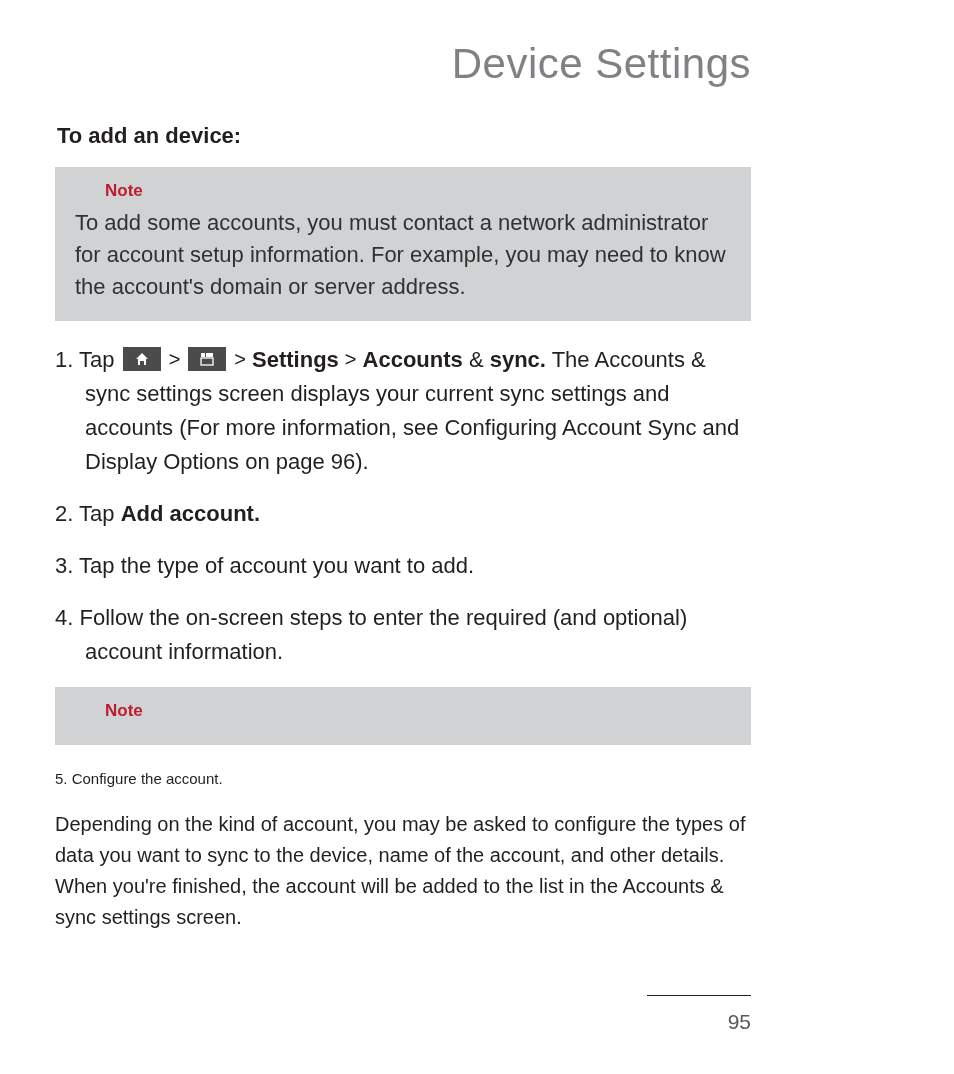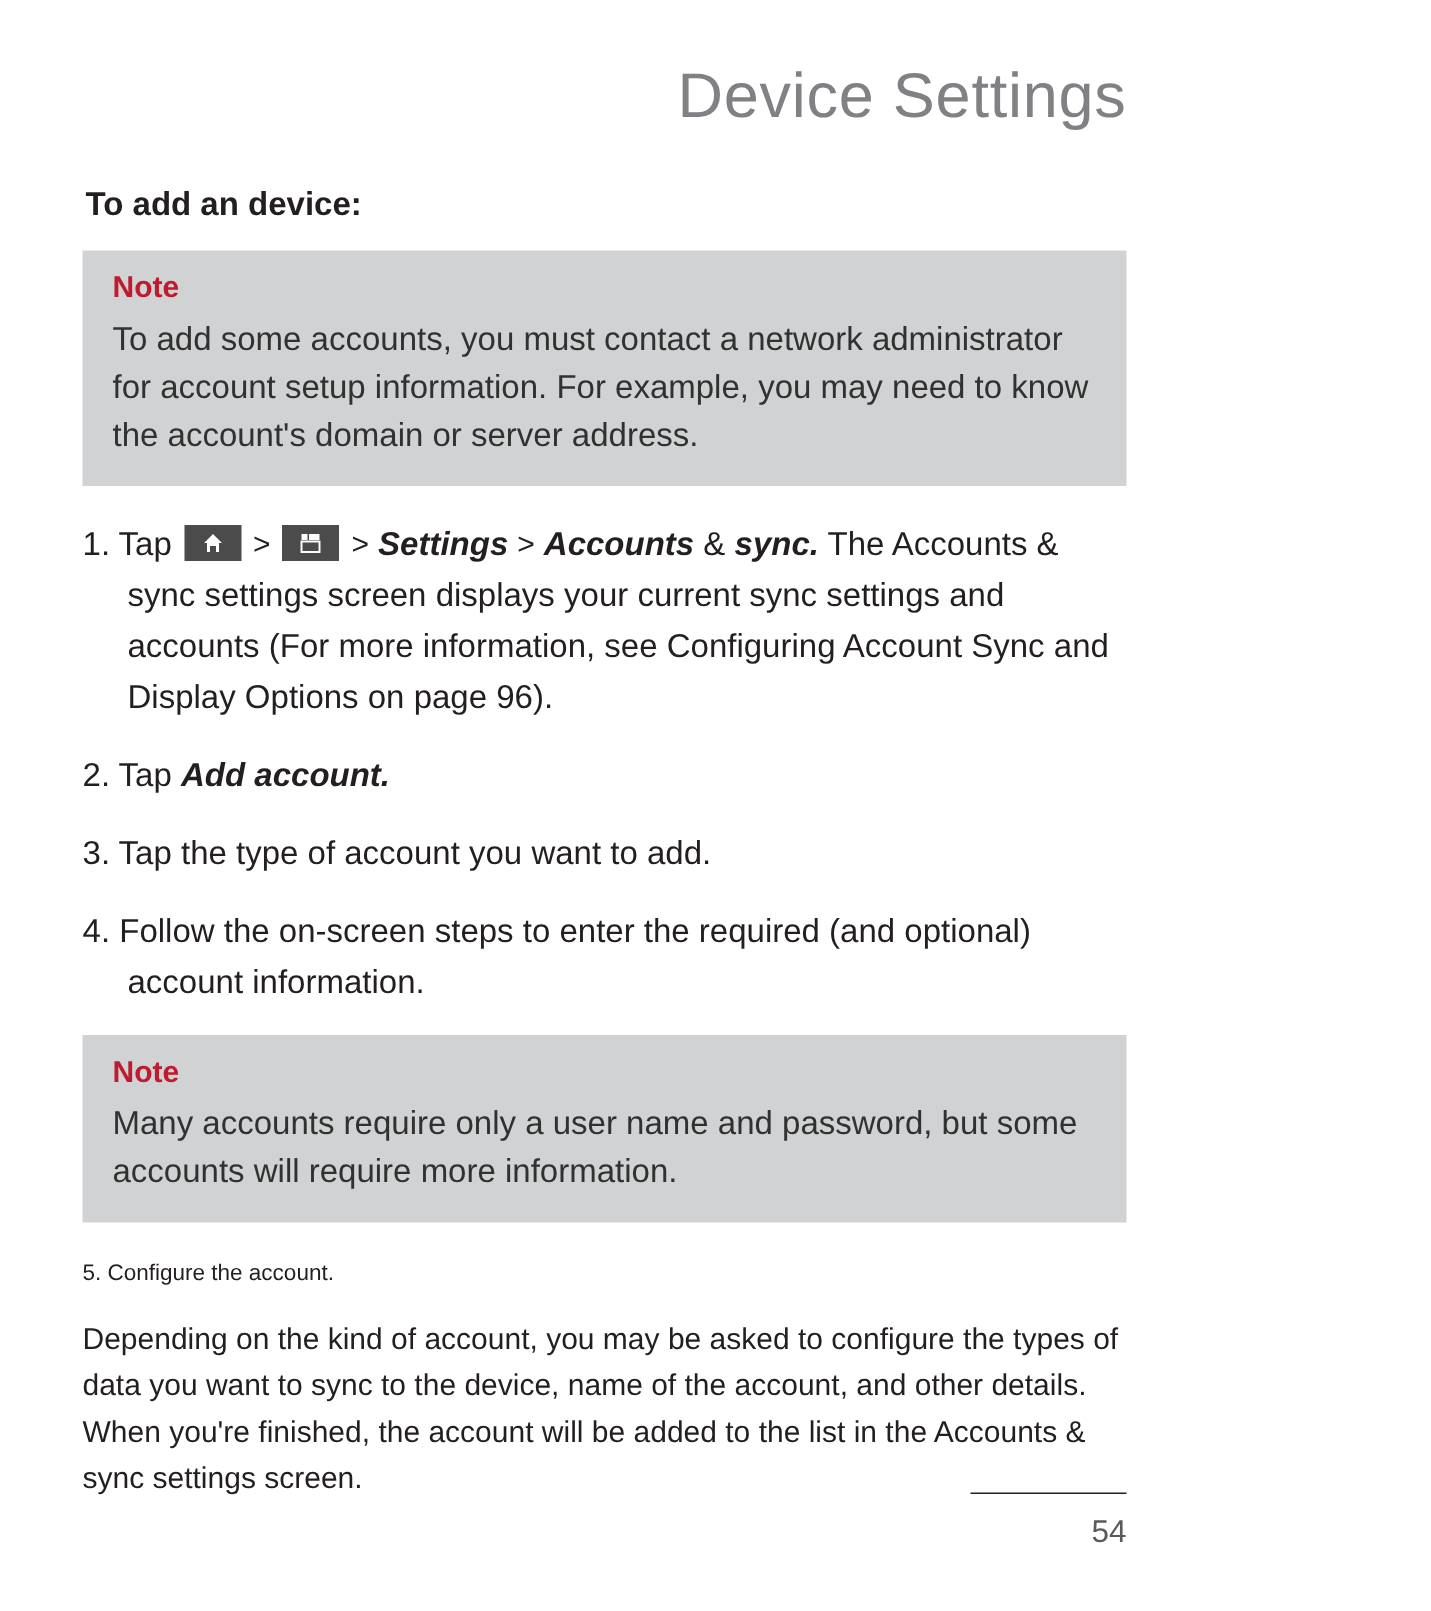--- a/index.html
+++ b/index.html
@@ -32,22 +32,23 @@
     margin: 0 0 18px 2px;
   }
   .note-box {
     background: #d0d2d3;
     padding: 14px 20px 18px 20px;
     margin: 0 0 22px 0;
   }
   .note-label {
     color: #bf1a2d;
     font-weight: 700;
-    font-size: 20px;
+    font-size: 17px;
     margin-bottom: 6px;
+    margin-left: 30px;
   }
   .note-body {
     font-size: 22px;
     line-height: 1.45;
     color: #313131;
   }
   ol.steps {
     list-style: none;
     padding: 0;
     margin: 10px 0 0 0;
@@ -78,21 +79,21 @@
     position: absolute;
     left: 50%;
     top: 50%;
     transform: translate(-50%, -50%);
   }
   .sep {
     margin: 0 6px;
     font-size: 20px;
     vertical-align: 1px;
   }
-  .strong { font-weight: 700; font-style: italic; }
+  .strong { font-weight: 700; }
   .body-para {
     font-size: 20px;
     line-height: 1.55;
     margin: 0 0 18px 0;
   }
   .step5-after-note {
     font-size: 15px;
     line-height: 1.55;
     margin: 8px 0 18px 0;
   }
@@ -137,22 +138,21 @@
     </li>
     <li>
       <span>Tap </span><span class="strong">Add account.</span>
     </li>
     <li>Tap the type of account you want to add.</li>
     <li>Follow the on-screen steps to enter the required (and optional) account information.</li>
   </ol>
 
   <div class="note-box">
     <div class="note-label">Note</div>
-    <div class="note-body">Many accounts require only a user name and password, but some accounts will require more information.</div>
   </div>
 
   <div class="step5-after-note">5. Configure the account.</div>
 
   <p class="body-para">Depending on the kind of account, you may be asked to configure the types of data you want to sync to the device, name of the account, and other details. When you're finished, the account will be added to the list in the Accounts &amp; sync settings screen.</p>
 
   <div class="bottom-rule"></div>
-  <div class="page-number">54</div>
+  <div class="page-number">95</div>
 </div>
 
 </body></html>

